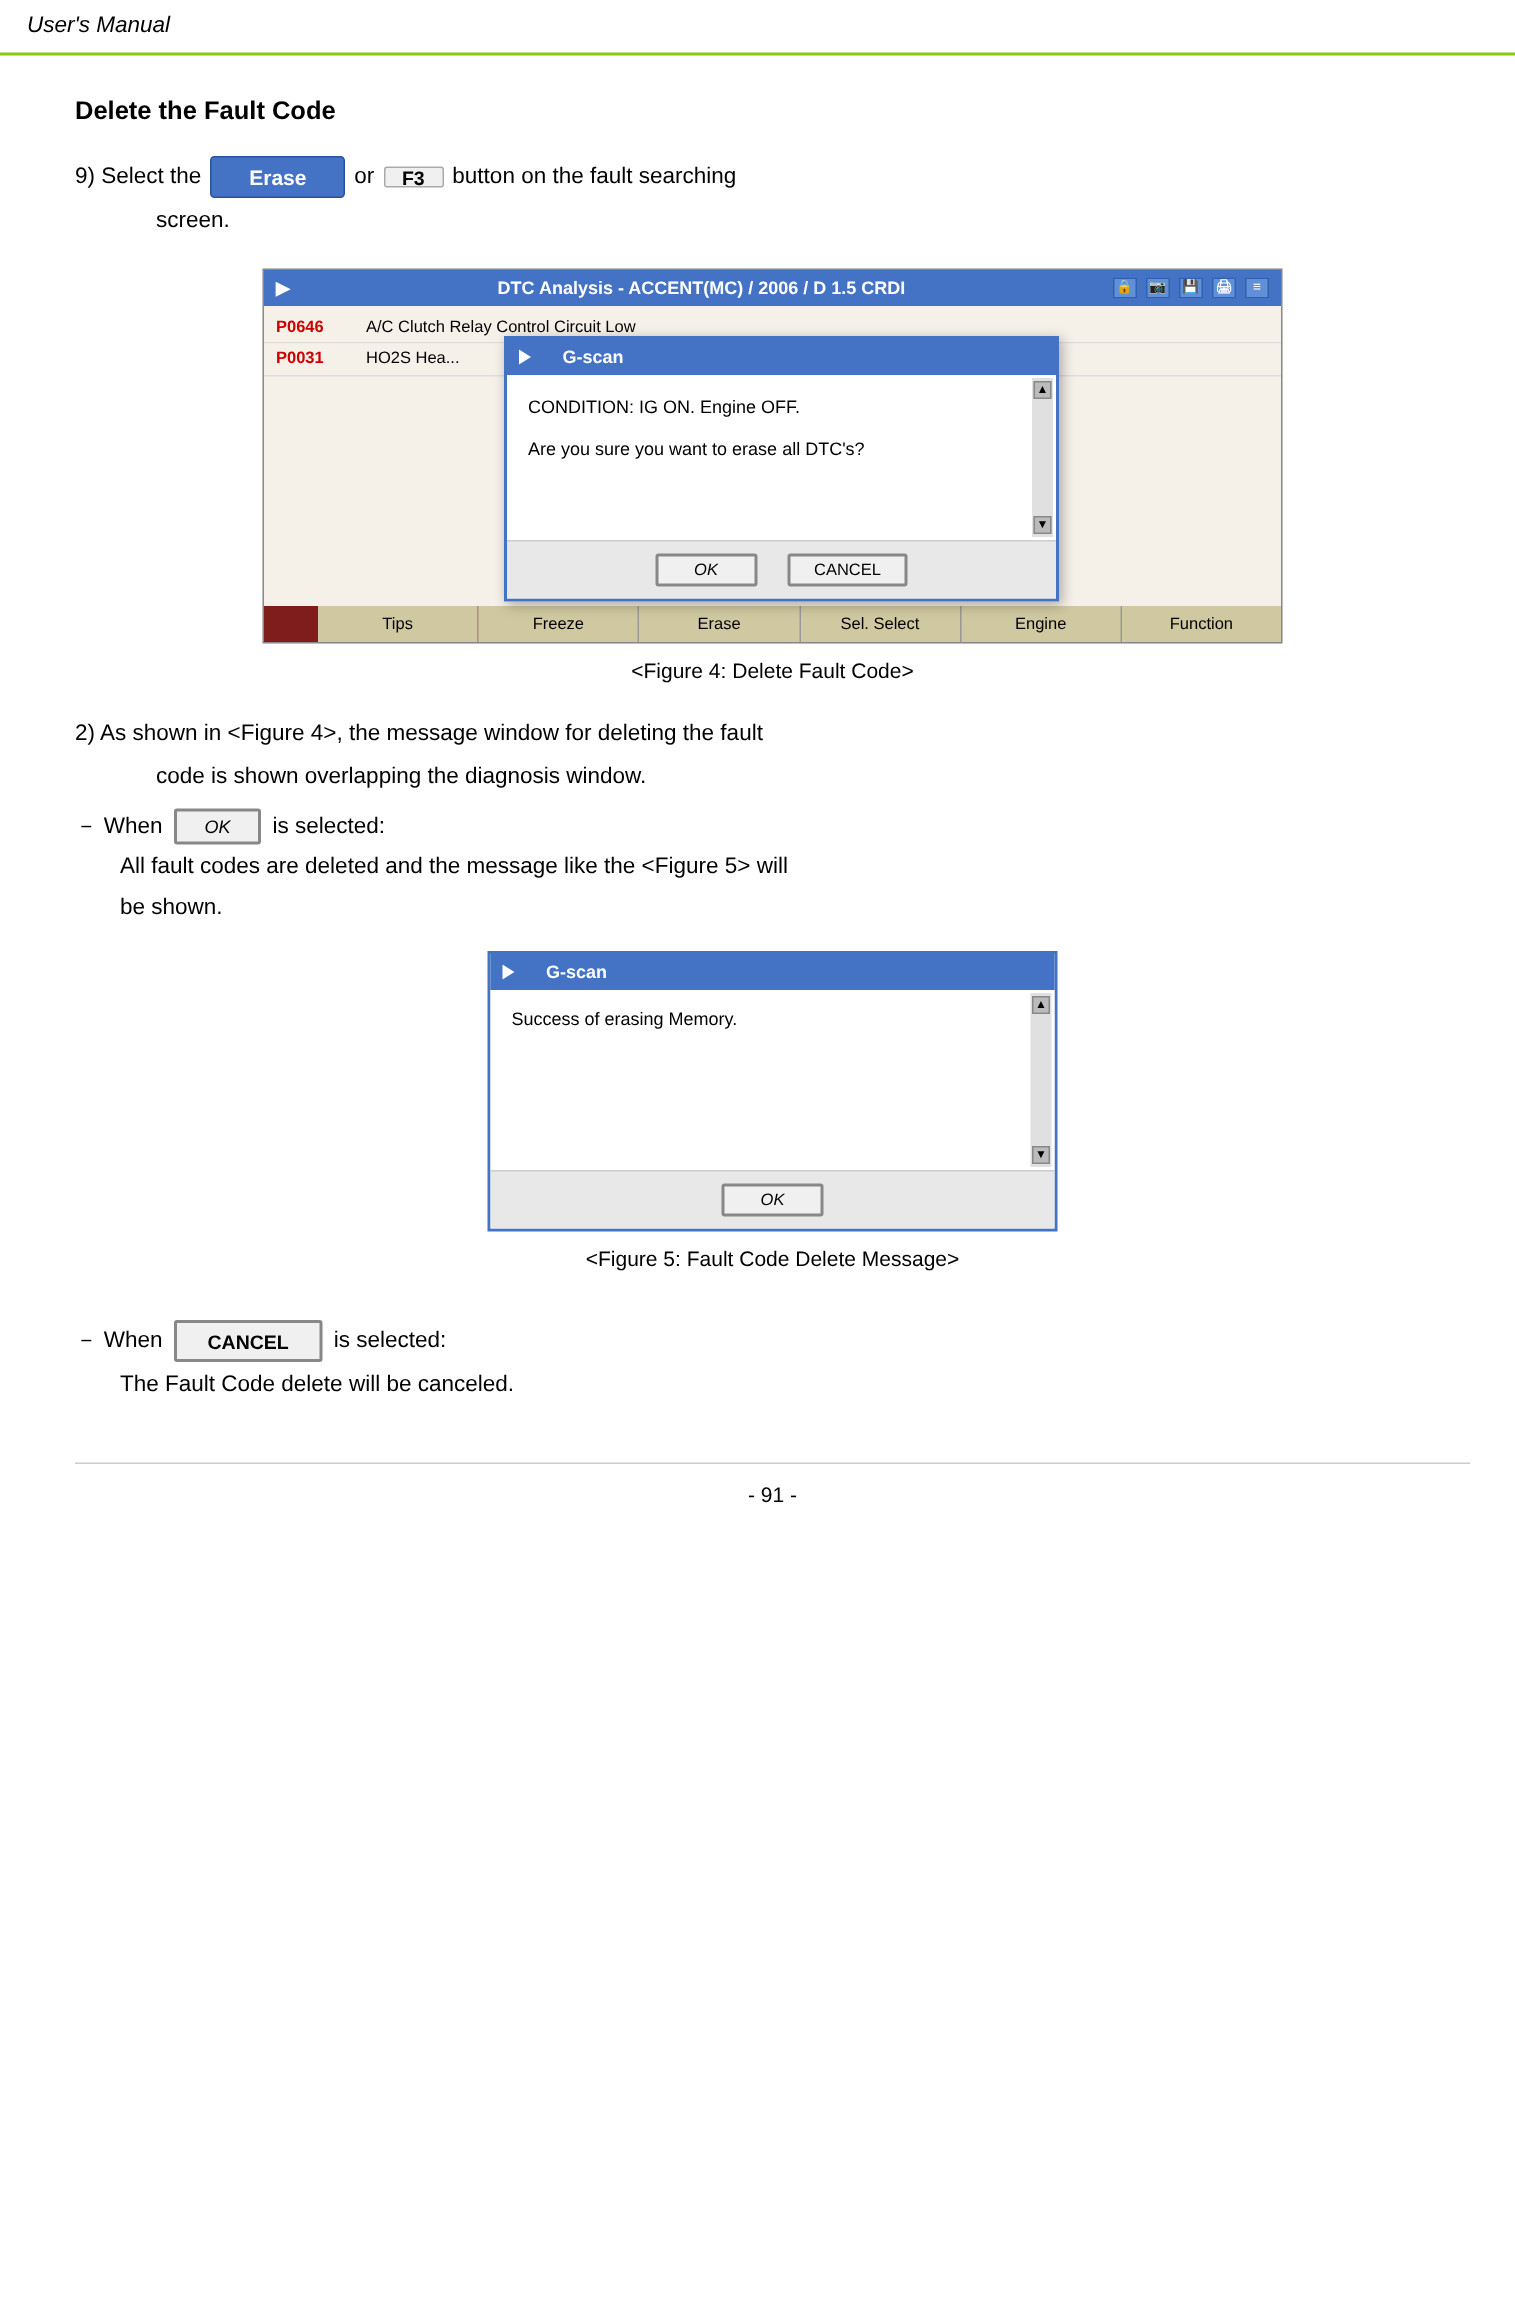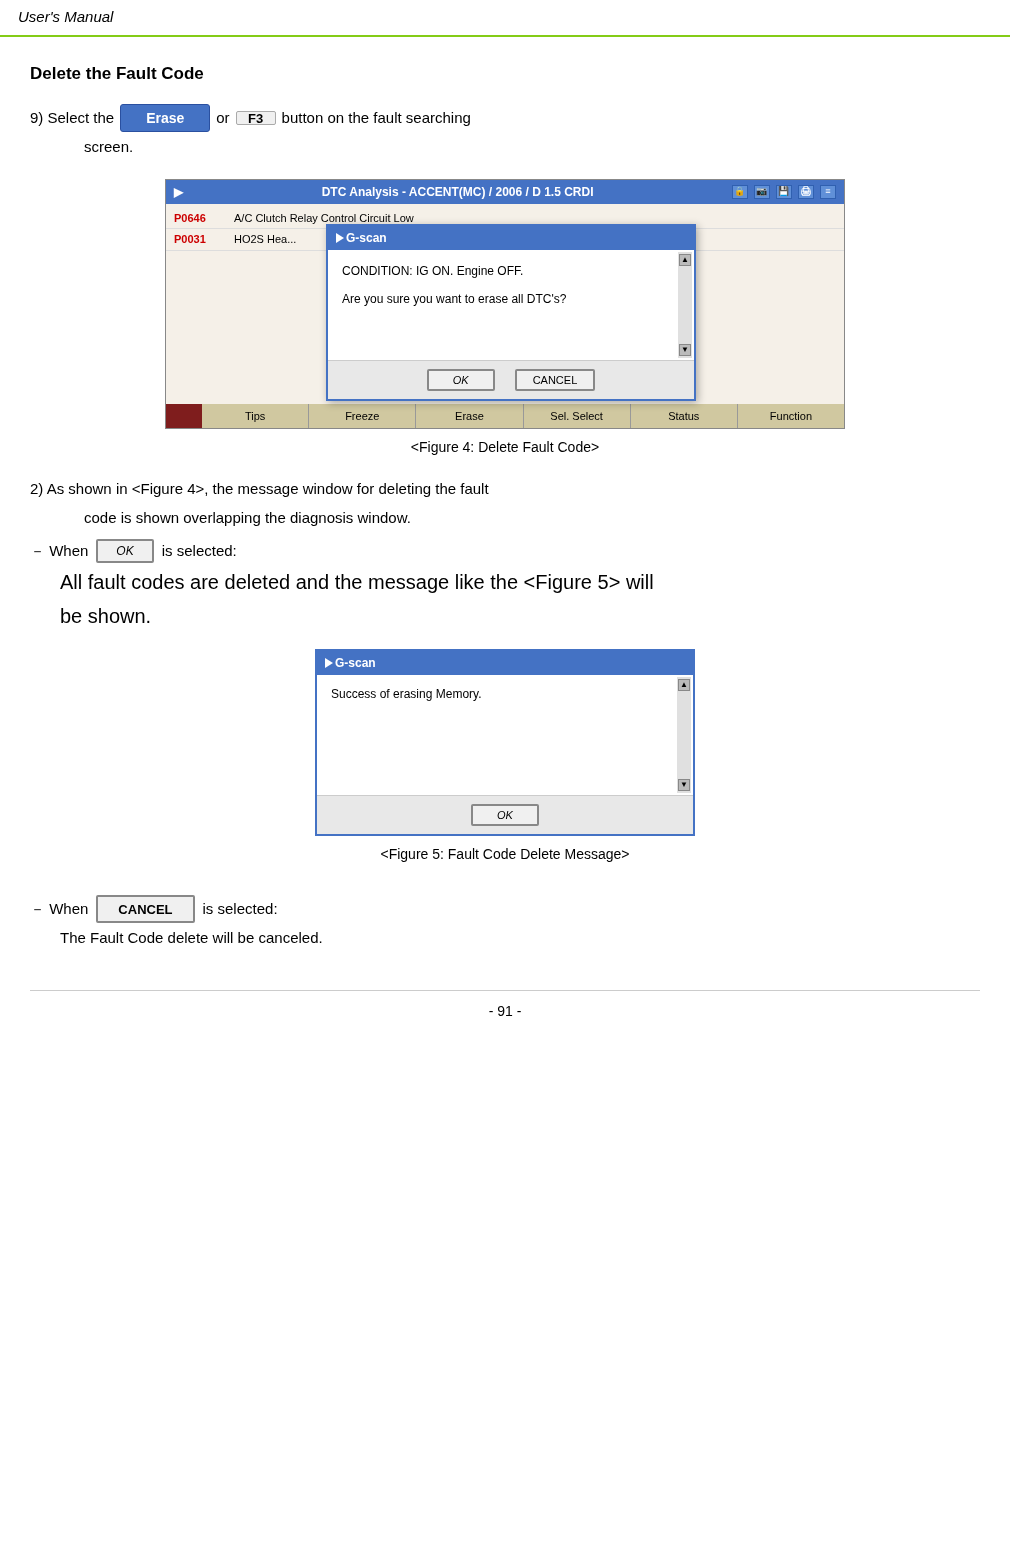--- a/index.html
+++ b/index.html
@@ -15,20 +15,21 @@
 
     .page-header {
       border-bottom: 2px solid #84cc16;
       padding: 6px 18px;
       font-size: 15px;
       font-style: italic;
     }
 
     .page-content {
       padding: 24px 30px 40px 30px;
+      margin-left: 20px;
     }
 
     .section-title {
       font-size: 17px;
       font-weight: bold;
       margin-bottom: 18px;
     }
 
     .step {
       margin-bottom: 20px;
@@ -165,21 +166,21 @@
     }
 
     .gscan-titlebar {
       background: #4472c4;
       color: #fff;
       padding: 3px 8px;
       font-size: 12px;
       font-weight: bold;
       display: flex;
       align-items: center;
-      gap: 2px;
+      gap: 21px;
     }
 
     .gscan-triangle {
       width: 0;
       height: 0;
       border-top: 5px solid transparent;
       border-bottom: 5px solid transparent;
       border-left: 8px solid #fff;
       display: inline-block;
     }
@@ -288,21 +289,21 @@
       padding: 2px 18px;
       font-size: 12px;
       font-style: italic;
       height: 24px;
       cursor: pointer;
     }
 
     .bullet-sub {
       margin-left: 16px;
       margin-bottom: 4px;
-      font-size: 20px;
+      font-size: 15px;
     }
 
     
     .gscan-window2 {
       width: 380px;
       border: 2px solid #4472c4;
       background: #fff;
     }
 
     .gscan-body2 {
@@ -422,21 +423,21 @@
         </div>
 
         <div style="height: 80px;"></div>
       </div>
 
       <div class="dtc-toolbar">
         <div class="dtc-toolbar-btn">Tips</div>
         <div class="dtc-toolbar-btn">Freeze</div>
         <div class="dtc-toolbar-btn">Erase</div>
         <div class="dtc-toolbar-btn">Sel. Select</div>
-        <div class="dtc-toolbar-btn">Status</div>
+        <div class="dtc-toolbar-btn">Engine</div>
         <div class="dtc-toolbar-btn">Function</div>
       </div>
     </div>
     <div class="figure-caption">&lt;Figure 4: Delete Fault Code&gt;</div>
   </div>
 
   <div class="step2">
     <div class="step2-text">2)  As shown in &lt;Figure 4&gt;, the message window for deleting the fault</div>
     <div class="step2-text" style="margin-left:54px; margin-bottom:10px;">code is shown overlapping the diagnosis window.</div>
 

